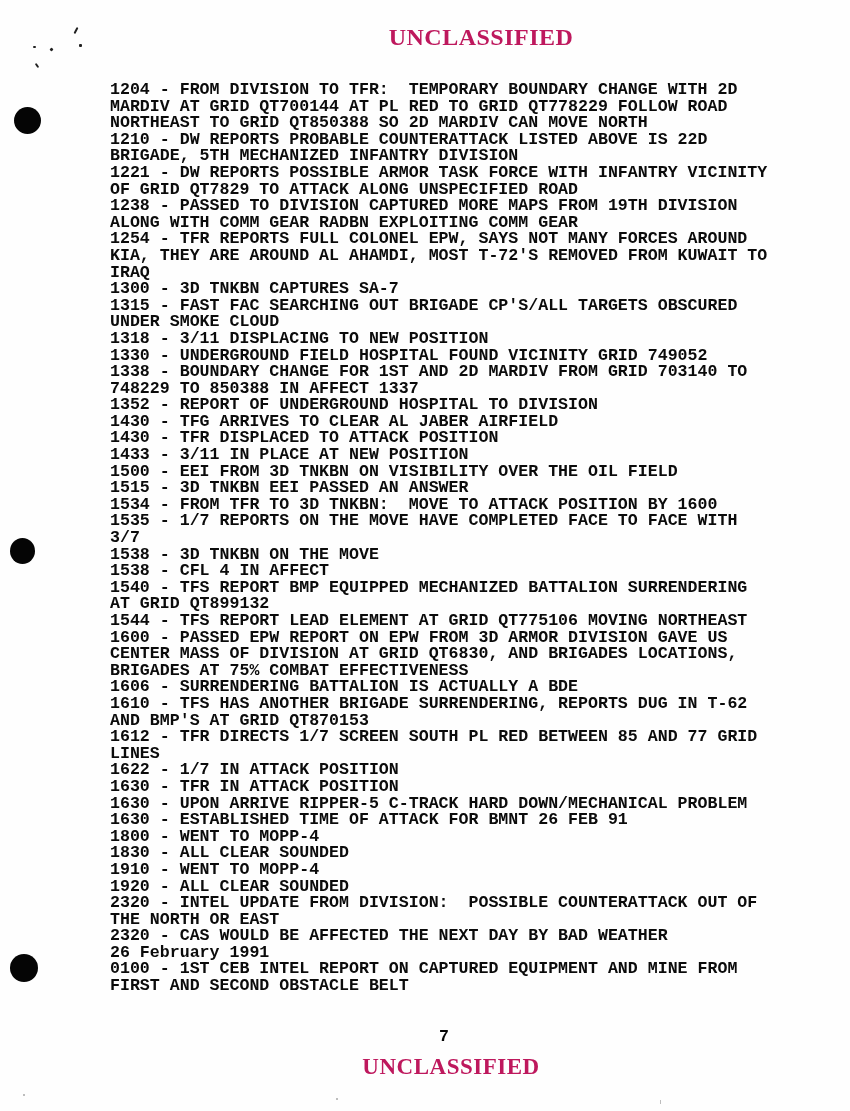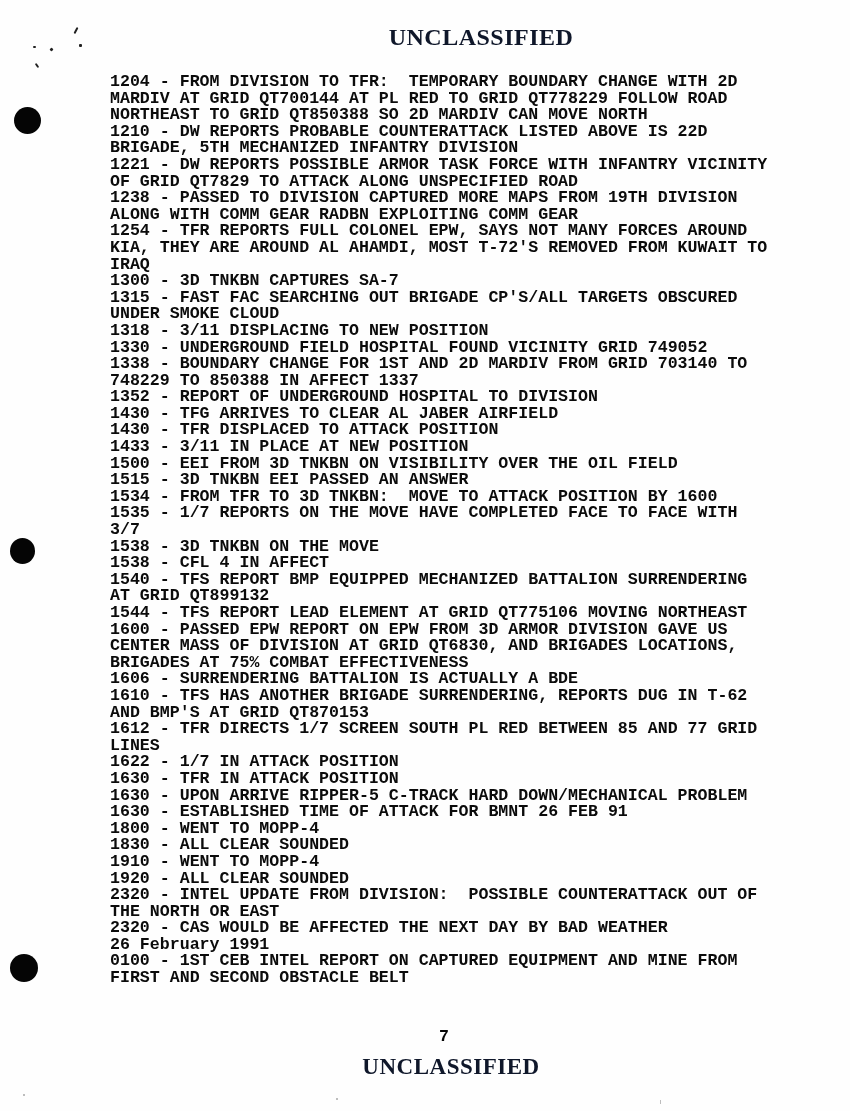--- a/index.html
+++ b/index.html
@@ -9,28 +9,28 @@
     background:#fefefe;
     overflow:hidden;
     font-family:"Liberation Mono","DejaVu Sans Mono",monospace;
     color:#060606;
   }
   .classification {
     position:absolute;
     font-family:"Liberation Serif","DejaVu Serif",serif;
     font-weight:bold;
     letter-spacing:0.5px;
-    color:#0f172a;
+    color:#be185d;
     text-align:center;
   }
   .classification.header { top:24px; left:112px; width:738px; font-size:24px; }
   .classification.footer { top:1054px; left:26px; width:850px; font-size:23px; }
   .log {
     position:absolute;
-    left:110px; top:74px;
+    left:110px; top:82px;
     width:700px;
     font-size:16.6px;
     line-height:16.6px;
     font-weight:bold;
     white-space:pre;
     color:#0b0b0b;
   }
   .log-line { height:16.6px; }
   .page-number {
     position:absolute;

